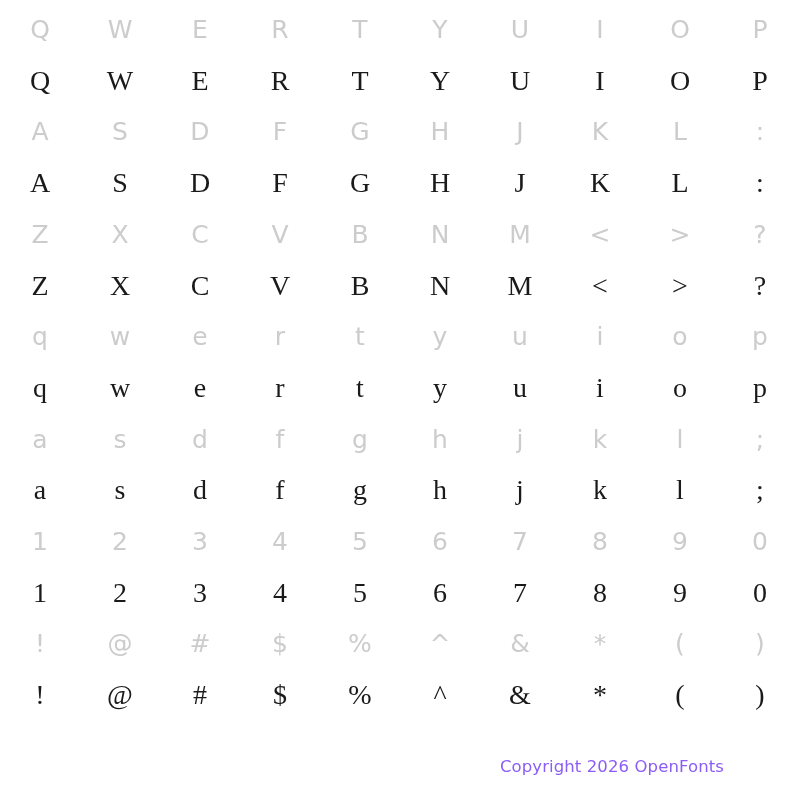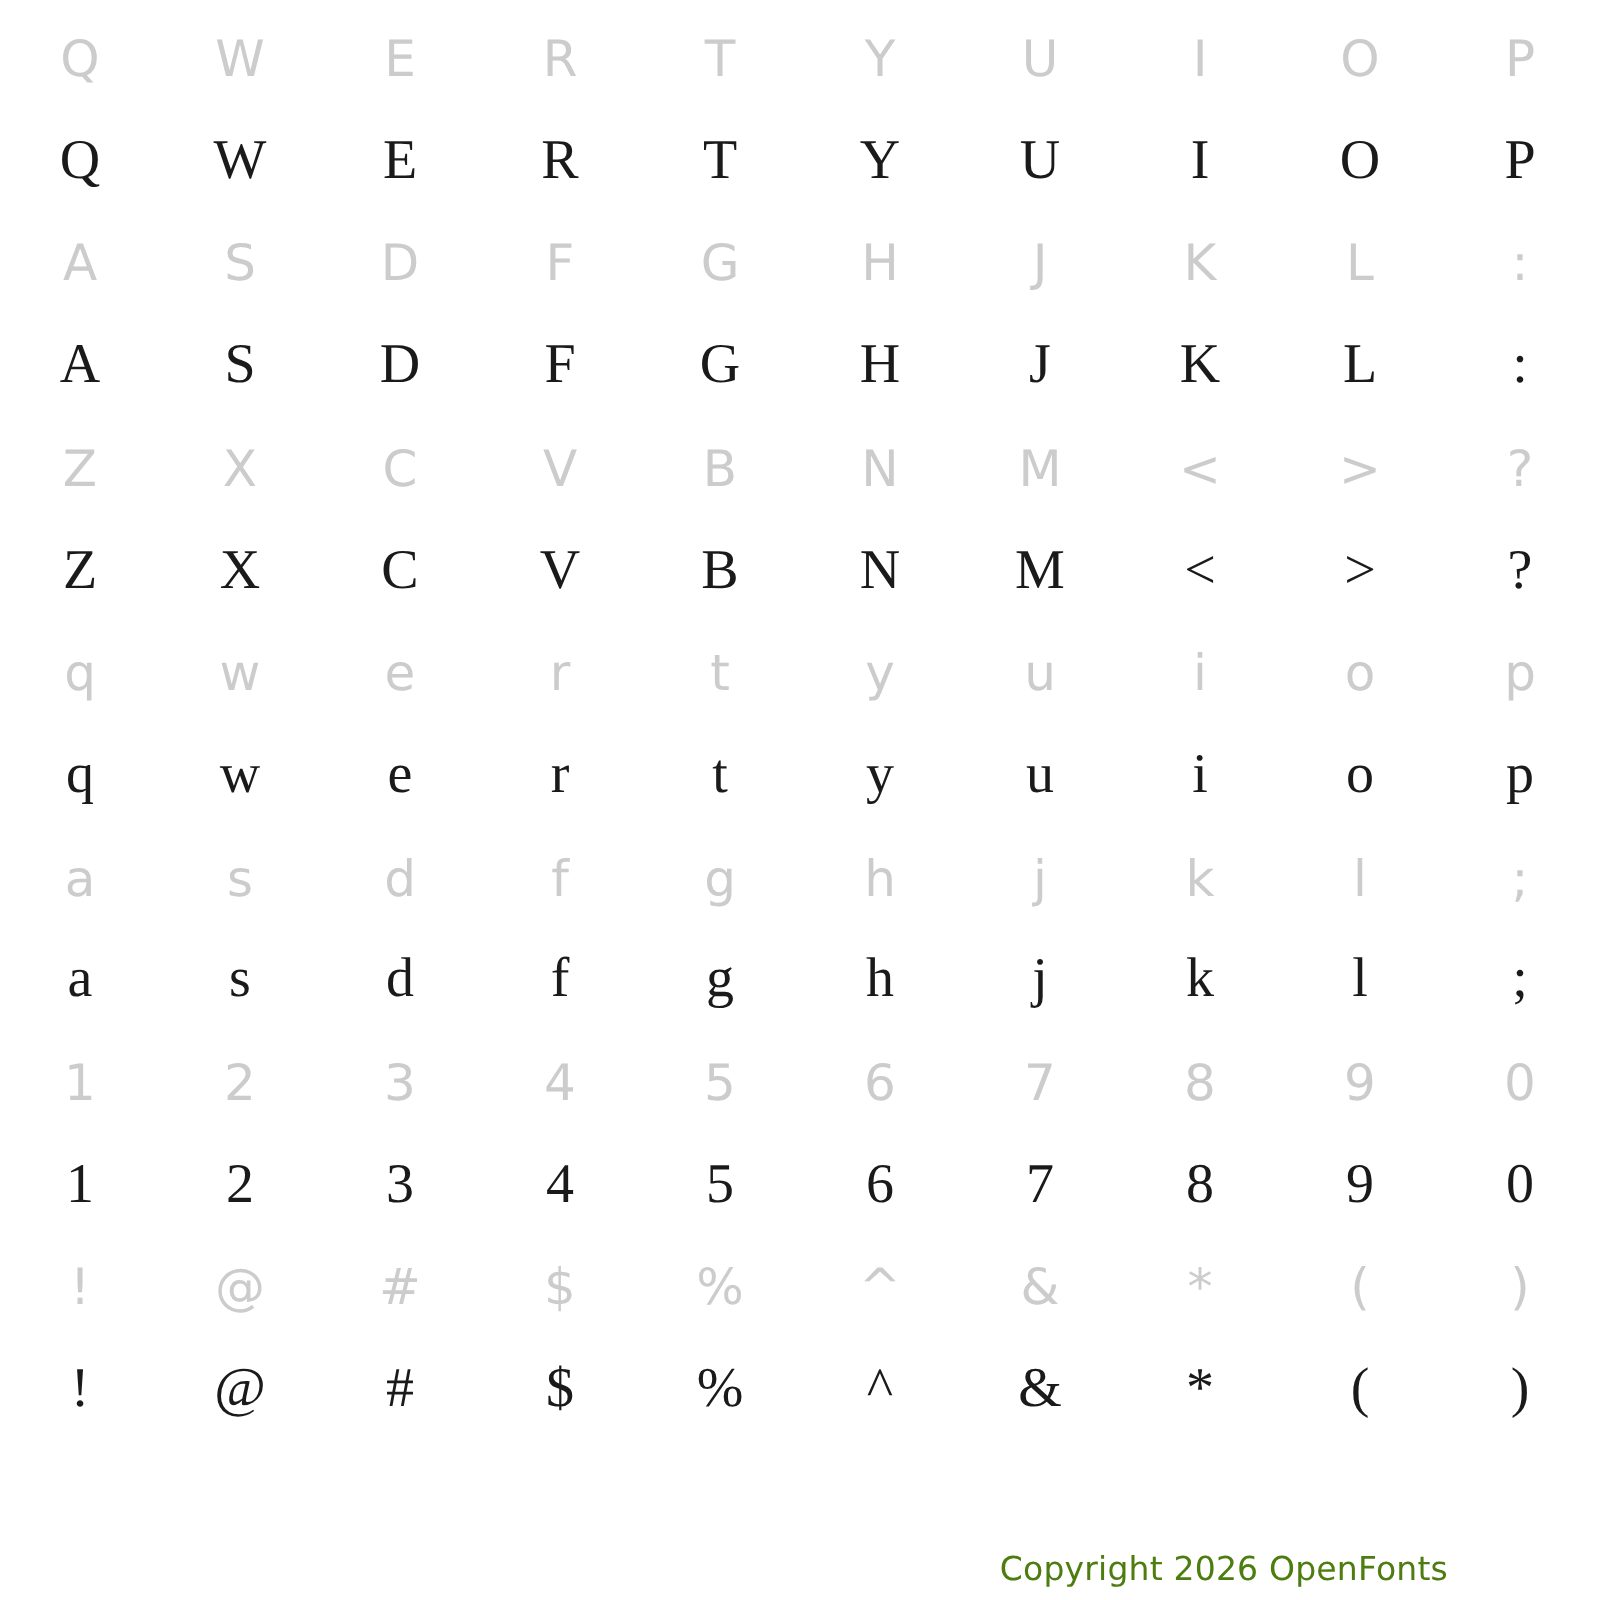--- a/index.html
+++ b/index.html
@@ -48,28 +48,28 @@
   }
   .row.solid .cell {
     color: #1a1a1a;
     font-family: "Liberation Serif", serif;
     font-size: 28px;
     font-weight: 400;
   }
   .footer {
     position: absolute;
     left: 0;
-    bottom: 6px;
+    bottom: 24px;
     width: 800px;
     padding-right: 76px;
     box-sizing: border-box;
     text-align: right;
     font-family: "DejaVu Sans", sans-serif;
     font-size: 16.5px;
-    color: #4d7c0f;
+    color: #8b5cf6;
     letter-spacing: 0.1px;
   }
 </style>
 </head>
 <body>
 
 <div id="sheet">
 
   <div class="grid">
 

